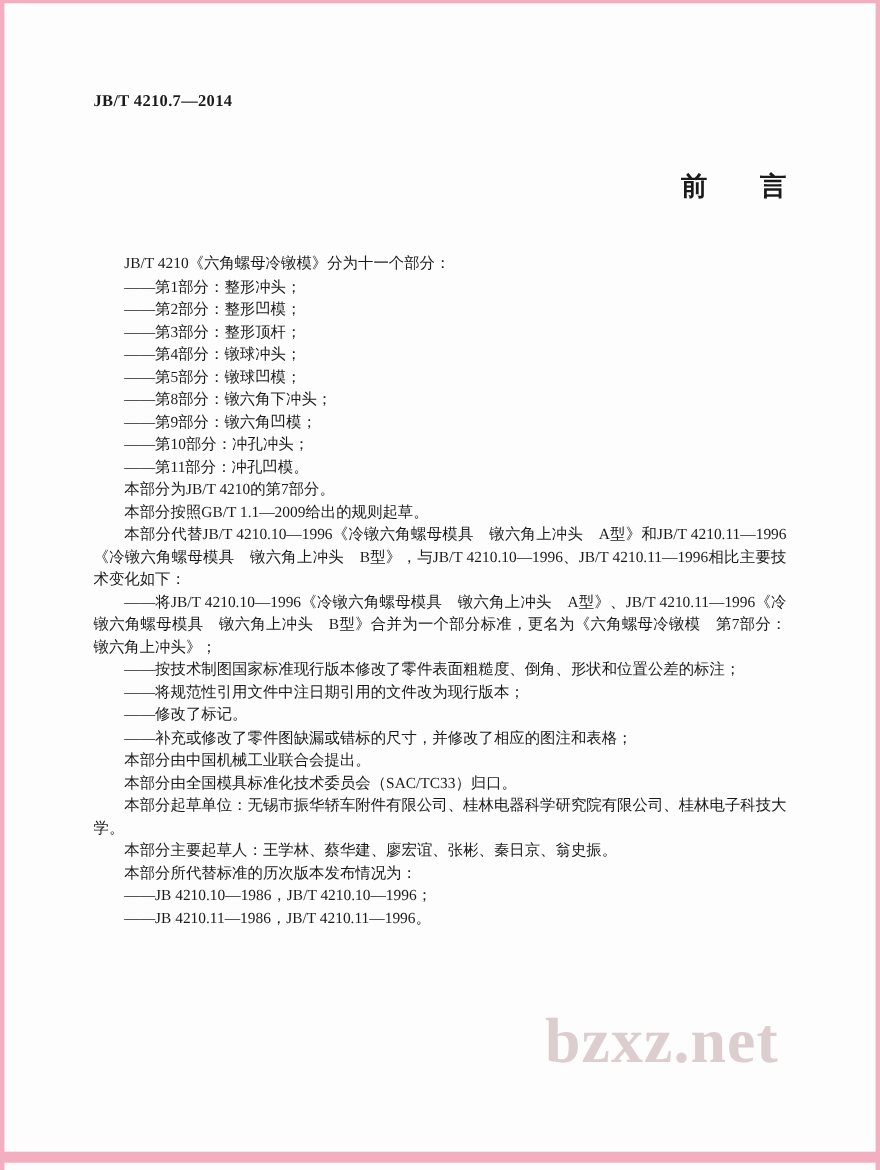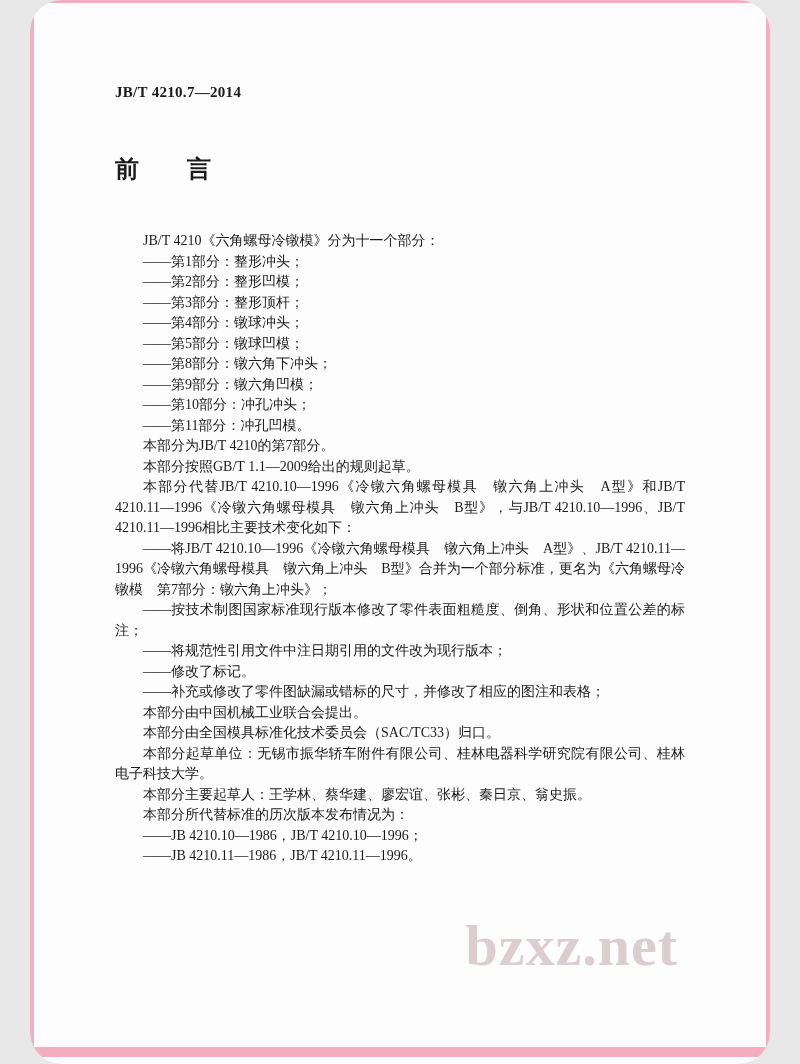--- a/index.html
+++ b/index.html
@@ -2,49 +2,48 @@
 <html style="--border-pink: #f3afbf; --watermark-color: rgba(193,168,170,0.55); --text-color: #1a1a1a;"><head>
 <meta charset="utf-8">
 <style>
   html, body {
     margin: 0;
     padding: 0;
     background: #e8e8e8;
   }
   .page {
     position: relative;
-    width: 740px;
+    width: 800px;
     height: 1064px;
     margin: 0 auto;
     background: #fdfdfd;
     overflow: hidden;
     font-family: "Liberation Serif", "DejaVu Serif", serif;
     color: var(--text-color, #1a1a1a);
-    border-radius: 32px;
   }
   
   .scan-border { position: absolute; background: var(--border-pink, #f3afbf); }
   .scan-border-top    { top: 0; left: 0; right: 0; height: 3px; }
   .scan-border-left   { top: 0; left: 0; bottom: 0; width: 4px; }
   .scan-border-right  { top: 0; right: 0; bottom: 0; width: 4px; }
   .scan-border-bottom { left: 0; right: 0; bottom: 7px; height: 10px; }
 
   .content {
     position: relative;
     padding: 84px 85px 0 85px;
     z-index: 2;
   }
   .doc-number {
     font-size: 15px;
     font-weight: bold;
     letter-spacing: 0.3px;
   }
   .title {
     margin: 52px 0 0 0;
-    text-align: left;
+    text-align: right;
     font-size: 24px;
     font-weight: bold;
   }
   .body {
     margin-top: 46px;
     font-size: 14px;
     line-height: 20.5px;
     text-align: justify;
   }
   .body p.para {

